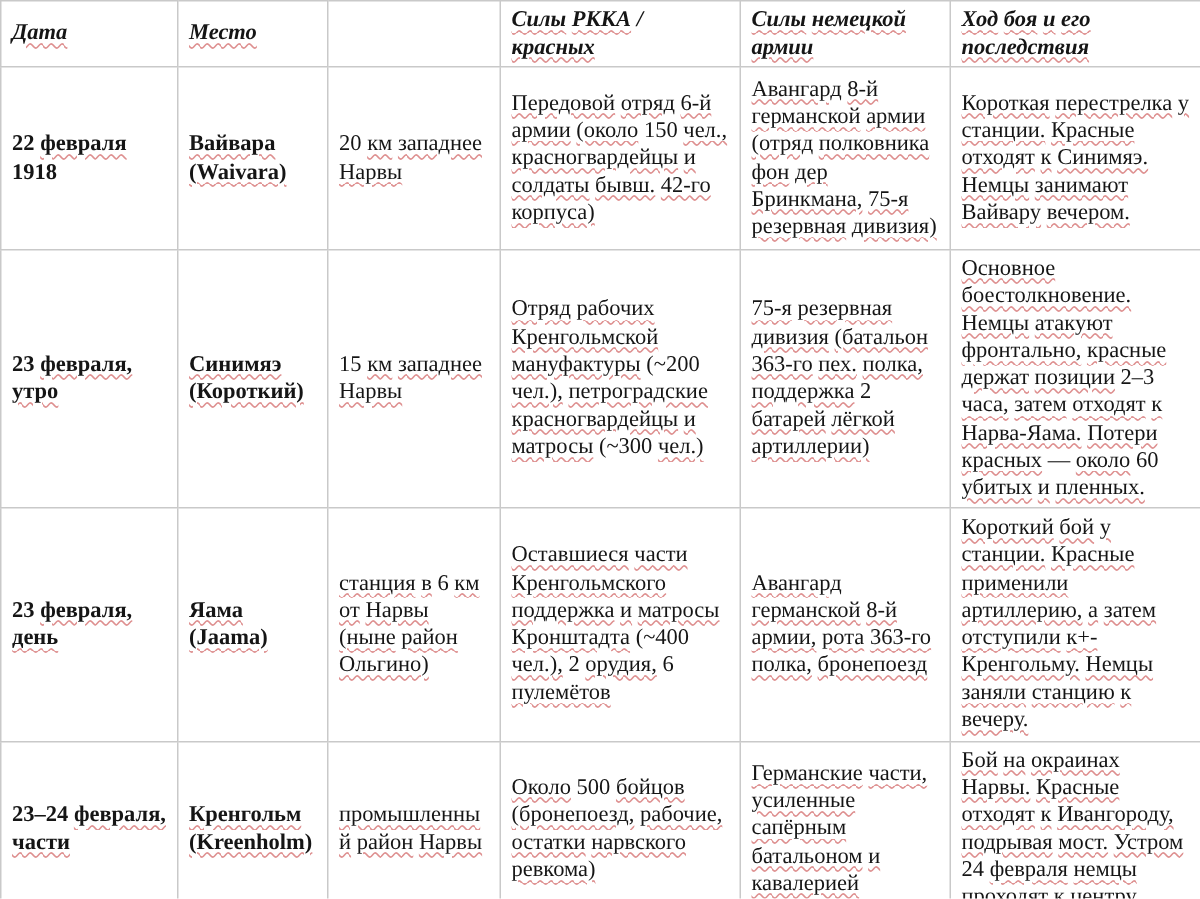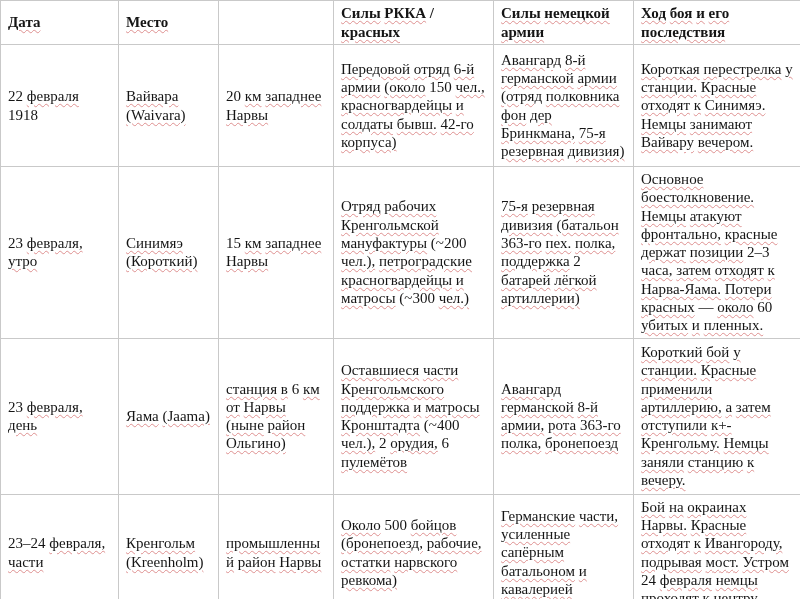--- a/index.html
+++ b/index.html
@@ -24,30 +24,30 @@
     border: 1px solid #c9c9c9;
     vertical-align: middle;
     text-align: left;
     padding: 3px 6px 3px 7px;
     font-size: 15px;
     line-height: 1.22;
     overflow: hidden;
     word-wrap: break-word;
   }
   .doc-table th { font-weight: bold; }
-  .doc-table td.bold { font-weight: normal; }
+  .doc-table td.bold { font-weight: bold; }
   
   .sq {
     text-decoration-line: underline;
     text-decoration-style: wavy;
     text-decoration-color: #de9090;
     text-decoration-thickness: 1px;
     text-underline-offset: 2px;
   }
-  tr.hdr      { height: 44px;  }
+  tr.hdr      { height: 44px; font-style: italic;  }
   tr.r0       { height: 122px; }
   tr.r1       { height: 161px; }
   tr.r2       { height: 156px; }
   tr.r3       { height: 116px; }
 </style>
 </head>
 <body>
 
 <table class="doc-table">
   <colgroup>

